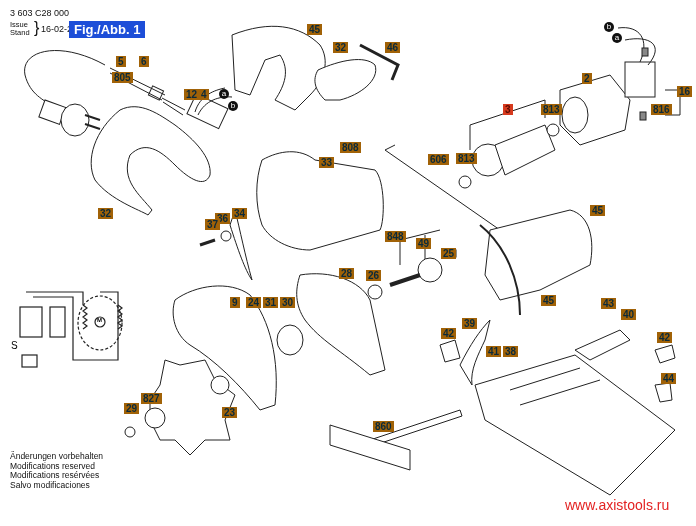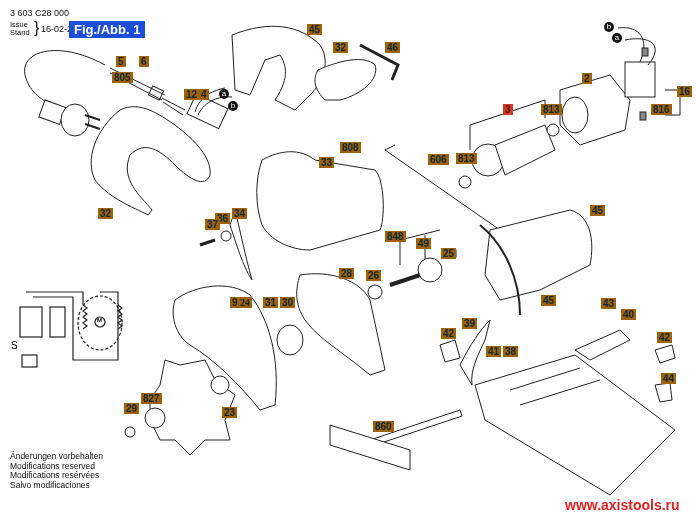--- a/index.html
+++ b/index.html
@@ -3,21 +3,21 @@
 <meta charset="utf-8">
 <style>
   html, body { margin:0; padding:0; background:#ffffff; }
   body { width:696px; height:526px; position:relative; overflow:hidden; font-family:"Liberation Sans", sans-serif; }
   .hdr-code { position:absolute; left:10px; top:8px; font-size:9px; color:#111; }
   .hdr-issue { position:absolute; left:10px; top:21px; font-size:7.5px; line-height:8px; color:#111; }
   .hdr-brace { position:absolute; left:34px; top:20px; font-size:16px; color:#111; line-height:16px; }
   .hdr-date { position:absolute; left:41px; top:24px; font-size:9px; color:#111; }
   .fig { position:absolute; left:69px; top:21px; background:#1d4ed8; color:#fff; font-weight:bold; font-size:13px; padding:1px 5px; }
   .notes { position:absolute; left:10px; top:452px; font-size:8.5px; line-height:9.5px; color:#111; }
-  .url { position:absolute; left:565px; top:497px; font-size:14px; font-weight:bold; color:#e32222; }
+  .url { position:absolute; left:565px; top:497px; font-size:14px; font-weight:normal; color:#e32222; }
   svg.art { position:absolute; left:0; top:0; }
   .lbl { position:absolute; background:#a16207; color:#0b2a3a; font-weight:bold; font-size:10px; padding:0 2px; line-height:11px; }
   .lbl.red { background:#d63a1e; color:#5a0a00; }
 </style>
 </head>
 <body>
 
 <div class="hdr-code">3 603 C28 000</div>
 <div class="hdr-issue">Issue<br>Stand</div>
 <div class="hdr-brace">}</div>
@@ -146,21 +146,21 @@
 <div class="lbl" style="left:215px;top:213px;">36</div>
 <div class="lbl" style="left:205px;top:219px;">37</div>
 <div class="lbl" style="left:385px;top:231px;text-align:right;">848</div>
 <div class="lbl" style="left:416px;top:238px;">49</div>
 <div class="lbl" style="left:441px;top:248px;">25</div>
 <div class="lbl" style="left:366px;top:270px;">26</div>
 <div class="lbl" style="left:590px;top:205px;">45</div>
 <div class="lbl" style="left:541px;top:295px;">45</div>
 <div class="lbl" style="left:339px;top:268px;">28</div>
 <div class="lbl" style="left:230px;top:297px;">9</div>
-<div class="lbl" style="left:238px;top:297px;font-family:Liberation Serif, serif;">24</div>
+<div class="lbl" style="left:246px;top:297px;">24</div>
 <div class="lbl" style="left:263px;top:297px;">31</div>
 <div class="lbl" style="left:280px;top:297px;">30</div>
 <div class="lbl" style="left:601px;top:298px;">43</div>
 <div class="lbl" style="left:621px;top:309px;">40</div>
 <div class="lbl" style="left:657px;top:332px;">42</div>
 <div class="lbl" style="left:462px;top:318px;">39</div>
 <div class="lbl" style="left:441px;top:328px;">42</div>
 <div class="lbl" style="left:486px;top:346px;">41</div>
 <div class="lbl" style="left:503px;top:346px;">38</div>
 <div class="lbl" style="left:661px;top:373px;">44</div>

